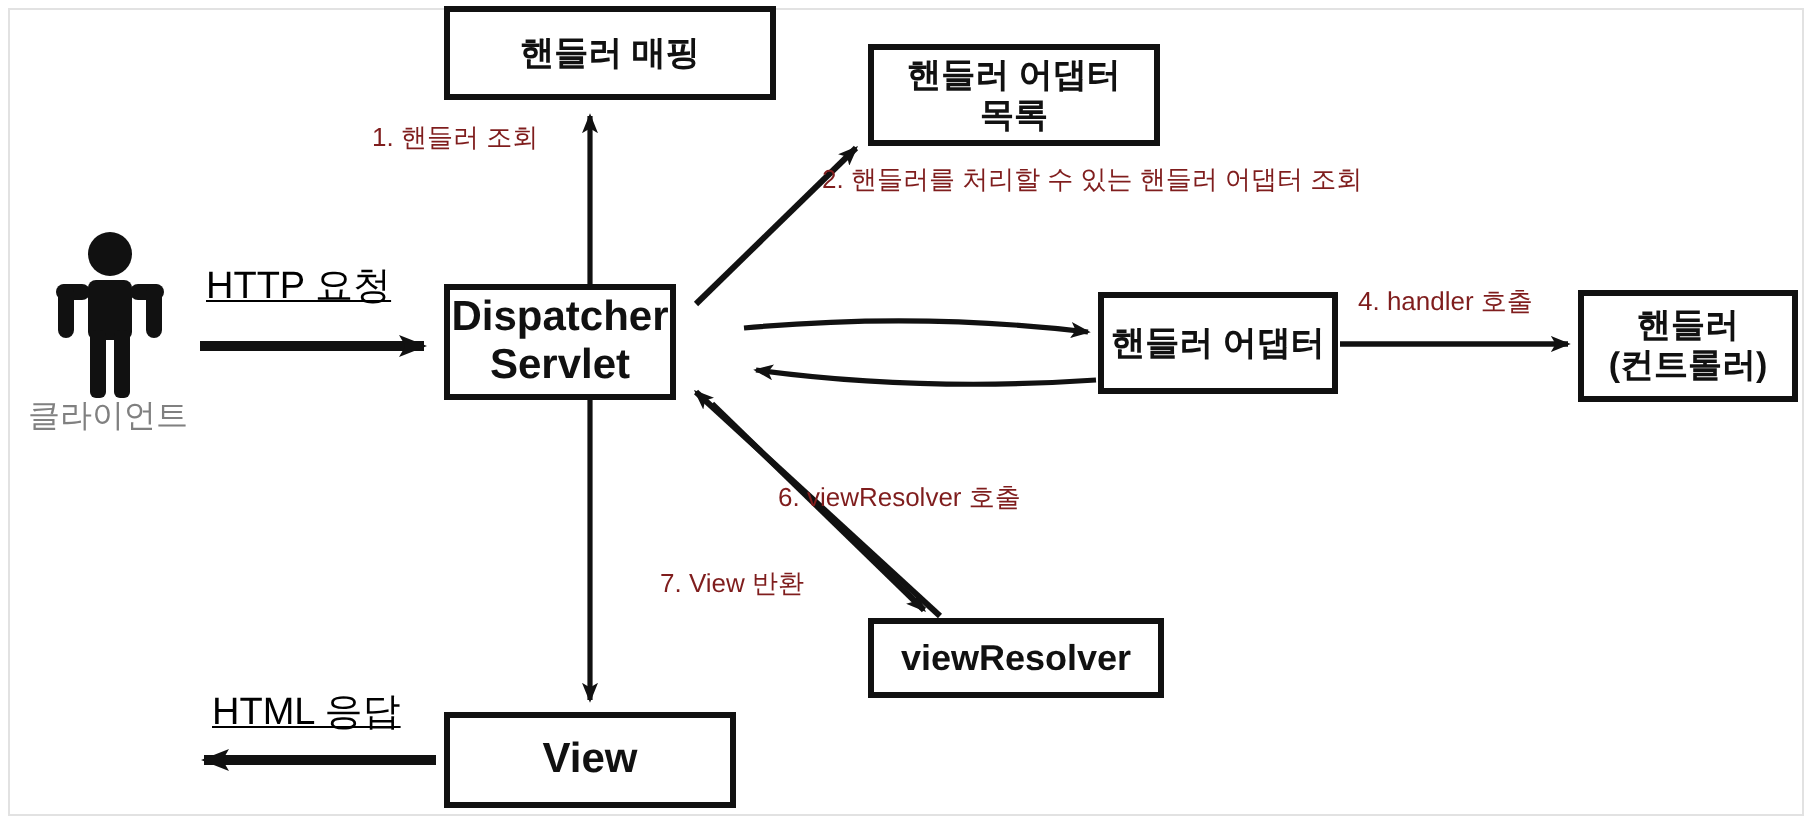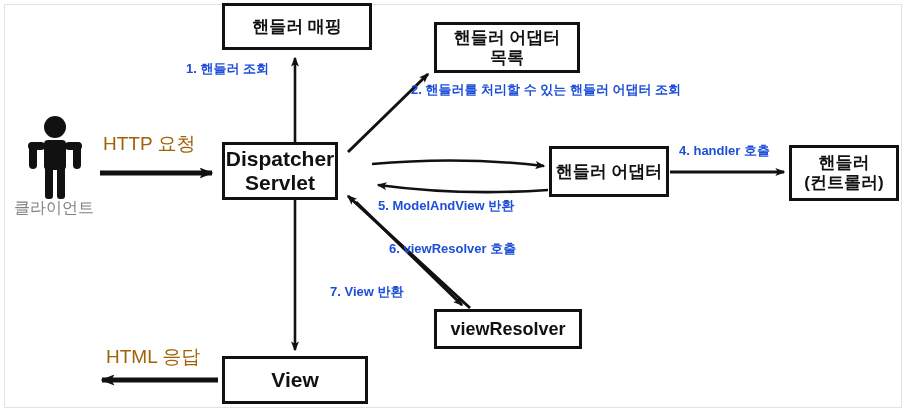--- a/index.html
+++ b/index.html
@@ -40,30 +40,31 @@
     font-weight: 700;
     line-height: 1.15;
     white-space: pre-line;
   }
   .node.ko   { font-size: 17px; }
   .node.en   { font-size: 21px; }
   .node.mono { font-size: 18px; }
 
   .label {
     position: absolute;
-    color: #1d4ed8;
-    font-weight: 700;
+    color: #7f1d1d;
+    font-weight: 400;
     font-size: 13px;
     white-space: nowrap;
     line-height: 1.1;
   }
   .label.light {
-    color: #a16207;
+    color: #000000;
     font-weight: 400;
     font-size: 19px;
+    text-decoration: underline;
   }
   .actor-label {
     position: absolute;
     color: #808080;
     font-weight: 400;
     font-size: 16px;
     white-space: nowrap;
   }
   svg.edges {
     position: absolute;
@@ -139,21 +140,21 @@
     <rect x="18" y="25" width="22" height="30" rx="4" fill="#111111"></rect>
     <rect x="2" y="27" width="17" height="8" rx="4" fill="#111111"></rect>
     <rect x="39" y="27" width="17" height="8" rx="4" fill="#111111"></rect>
     <rect x="3" y="27" width="8" height="27" rx="4" fill="#111111"></rect>
     <rect x="47" y="27" width="8" height="27" rx="4" fill="#111111"></rect>
     <rect x="19" y="50" width="8" height="34" rx="3" fill="#111111"></rect>
     <rect x="31" y="50" width="8" height="34" rx="3" fill="#111111"></rect>
   </svg>
   <div class="actor-label" style="left:14px; top:198px;">클라이언트</div>
 
-  <div class="node ko" style="left:222px; top:3px; width:150px; height:47px;">핸들러 매핑</div>
+  <div class="node ko" style="left:222px; top:3px; width:166px; height:47px;">핸들러 매핑</div>
 
   <div class="node ko" style="left:434px; top:22px; width:146px; height:51px;">핸들러 어댑터
 목록</div>
 
   <div class="node en" style="left:222px; top:142px; width:116px; height:58px;">Dispatcher
 Servlet</div>
 
   <div class="node ko" style="left:549px; top:146px; width:120px; height:51px;">핸들러 어댑터</div>
 
   <div class="node ko" style="left:789px; top:145px; width:110px; height:56px;">핸들러
@@ -165,21 +166,20 @@
 
   <div class="label light" style="left:103px; top:134px;">HTTP 요청</div>
 
   <div class="label" style="left:186px; top:62px;">1. 핸들러 조회</div>
 
   <div class="label" style="left:411px; top:83px;">2. 핸들러를 처리할 수 있는 핸들러 어댑터 조회</div>
 
 
   <div class="label" style="left:679px; top:144px;">4. handler 호출</div>
 
-  <div class="label" style="left:378px; top:199px;">5. ModelAndView 반환</div>
 
   <div class="label" style="left:389px; top:242px;">6. viewResolver 호출</div>
 
   <div class="label" style="left:330px; top:285px;">7. View 반환</div>
 
 
   <div class="label light" style="left:106px; top:347px;">HTML 응답</div>
 </div>
 
 </body></html>

